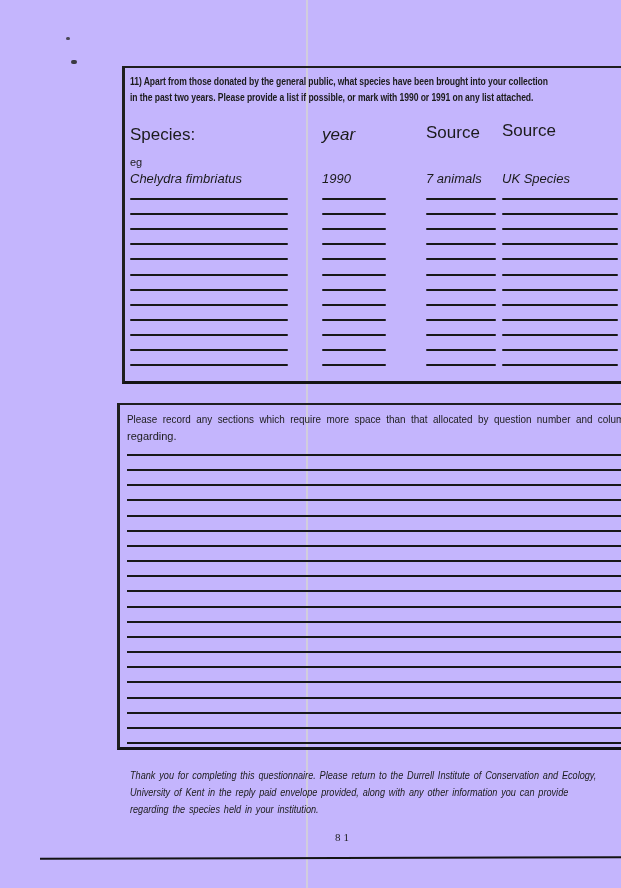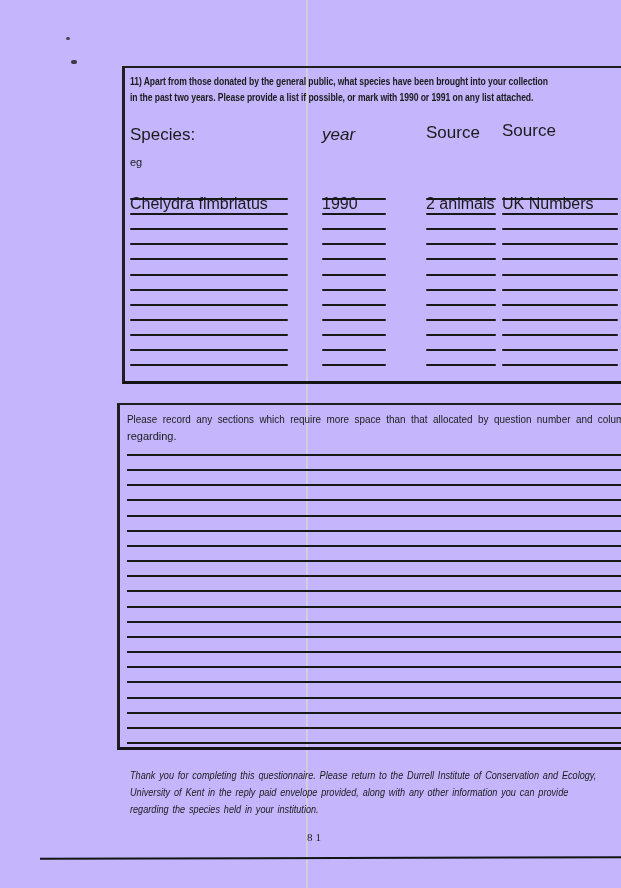--- a/index.html
+++ b/index.html
@@ -36,21 +36,21 @@
   .q-text { position:absolute; left:5px; top:5px; font-size:11px; font-weight:bold; line-height:16px; white-space:nowrap; }
   .q-text .cond { display:inline-block; transform:scaleX(.78); transform-origin:0 50%; letter-spacing:-.1px; }
 
   .col-head { position:absolute; font-size:17px; white-space:nowrap; }
   .ch-species { left:5px;   top:57px; }
   .ch-year    { left:197px; top:57px;font-style:italic; }
   .ch-numbers { left:301px; top:55px; }
   .ch-source  { left:377px; top:53px; }
 
   .eg-label   { position:absolute; left:5px; top:88px; font-size:11px; }
-  .eg-val { position:absolute; top:103px; font-size:16px; white-space:nowrap;margin-top:24px; }
+  .eg-val { position:absolute; top:103px; font-size:13px; font-style:italic; white-space:nowrap; }
   .eg-species { left:5px; }
   .eg-year    { left:197px; }
   .eg-numbers { left:301px; }
   .eg-source  { left:377px; }
 
   .t-row { position:absolute; left:0; width:100%; height:3px; }
   .write-line { position:absolute; top:0; height:2px; background:#181818; border-radius:1px; }
   .l-species { left:5px;   width:158px; }
   .l-year    { left:197px; width:64px;  }
   .l-numbers { left:301px; width:70px;  }
@@ -65,21 +65,21 @@
     border-bottom:3px solid #141414;
   }
   .n-text { position:absolute; left:7px; top:6px; font-size:11px; line-height:17px; white-space:nowrap; }
   .n-text .cond { display:inline-block; transform:scaleX(.9); transform-origin:0 50%; word-spacing:3px; }
   .n-line { position:absolute; left:7px; width:500px; height:2px; background:#181818; }
 
   
   .footer-note { position:absolute; left:130px; top:767px; font-size:10.5px; font-style:italic; line-height:17px; white-space:nowrap; }
   .footer-note .cond { display:inline-block; transform:scaleX(.87); transform-origin:0 50%; word-spacing:1.5px; }
 
-  .page-number { position:absolute; left:307px; top:831px; font-size:11px; letter-spacing:3px; font-family:"Liberation Serif", serif; }
+  .page-number { position:absolute; left:307px; top:831px; font-size:11px; letter-spacing:3px; font-family:"Liberation Serif", serif;padding-left:28px; }
 
   .bottom-rule { position:absolute; left:40px; top:857px; width:581px; height:2px; background:#141414; transform:rotate(-.15deg); }
 </style>
 </head>
 <body>
 
 <div class="page">
 
   <div class="scan-fold"></div>
   <div class="speck s1"></div>
@@ -92,22 +92,22 @@
     </div>
 
     <span class="col-head ch-species">Species:</span>
     <span class="col-head ch-year">year</span>
     <span class="col-head ch-numbers">Source</span>
     <span class="col-head ch-source">Source</span>
 
     <span class="eg-label">eg</span>
     <span class="eg-val eg-species">Chelydra fimbriatus</span>
     <span class="eg-val eg-year">1990</span>
-    <span class="eg-val eg-numbers">2 animals</span>
-    <span class="eg-val eg-source">UK Numbers</span>
+    <span class="eg-val eg-numbers">7 animals</span>
+    <span class="eg-val eg-source">UK Species</span>
 
     <div>
 
     <div class="t-row" style="top: 130px;">
           <span class="write-line l-species"></span>
           <span class="write-line l-year"></span>
           <span class="write-line l-numbers"></span>
           <span class="write-line l-source"></span>
         </div>
         <div class="t-row" style="top: 145.1px;">

